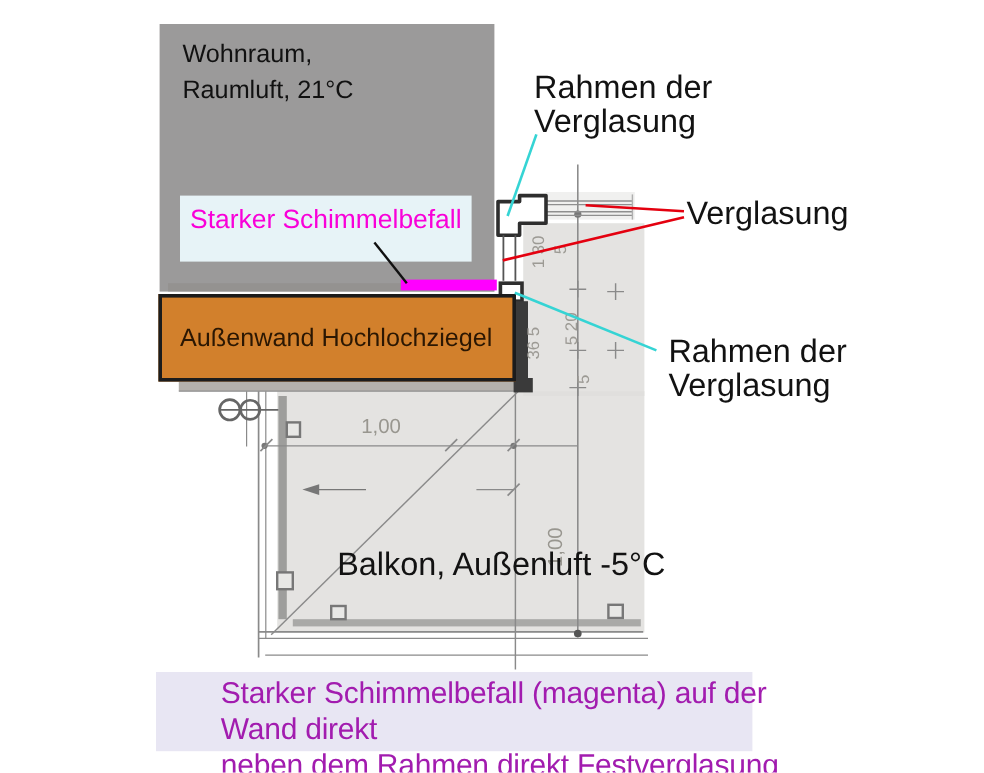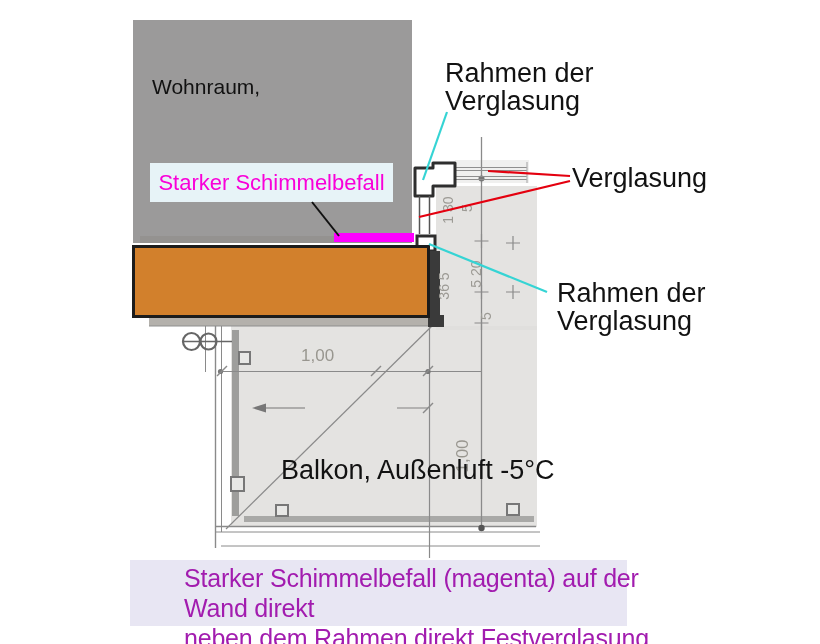--- a/index.html
+++ b/index.html
@@ -4,24 +4,24 @@
 <style>
   html,body{margin:0;padding:0;background:#fff;}
   .canvas{position:relative;width:820px;height:644px;background:#ffffff;
           font-family:"Liberation Sans",sans-serif;overflow:hidden;}
   .abs{position:absolute;}
   svg.layer{position:absolute;left:0;top:0;}
 
   
   .room-box{left:133px;top:20px;width:279px;height:223px;background:#9B9A9A;}
   .room-scanline{left:140px;top:236px;width:272px;height:7px;background:#8E8C89;opacity:.55;}
-  .room-text{left:152px;top:31px;font-size:21px;line-height:30px;color:#111;margin-top:41px;}
+  .room-text{left:152px;top:31px;font-size:21px;line-height:30px;color:#111;}
 
   
-  .mold-label{left:150px;top:163px;width:243px;height:39px;background:#E7F3F7;
+  .mold-label{left:150px;top:163px;width:243px;height:55px;background:#E7F3F7;
               color:#F900D9;font-size:22px;line-height:39px;text-align:center;
               white-space:nowrap;}
   .mold-bar{left:334px;top:233px;width:80px;height:9px;background:#FF00FF;}
 
   
   .wall-box{left:132px;top:245px;width:292px;height:67px;background:#D2802C;
             border:3px solid #1C1C1C;}
   .wall-text{left:150px;top:270px;font-size:21px;color:#2B1703;}
 
   
@@ -132,26 +132,28 @@
   <div class="abs dim-sm rot" style="left:423px;top:202px;width:50px;">1 30</div>
   <div class="abs dim-sm rot" style="left:452px;top:200px;width:30px;">5</div>
   <div class="abs dim-sm rot" style="left:419px;top:278px;width:50px;">36 5</div>
   <div class="abs dim-sm rot" style="left:451px;top:266px;width:50px;">5 20</div>
   <div class="abs dim-sm rot" style="left:471px;top:308px;width:30px;">5</div>
 
   <div class="abs room-box"></div>
   <div class="abs room-scanline"></div>
   <div class="abs room-text">
     <div>Wohnraum,</div>
+    <div>Raumluft, 21°C</div>
   </div>
 
   <div class="abs mold-bar"></div>
   <div class="abs mold-label">Starker Schimmelbefall</div>
 
   <div class="abs wall-box"></div>
+  <div class="abs wall-text">Außenwand Hochlochziegel</div>
 
   <svg class="layer" width="820" height="644">
     <line x1="447" y1="112" x2="423" y2="180" stroke="#35D4D4" stroke-width="2.2"></line>
     <line x1="429" y1="244" x2="547" y2="292" stroke="#35D4D4" stroke-width="2.2"></line>
     <line x1="570" y1="176" x2="488" y2="171" stroke="#E4000F" stroke-width="2.2"></line>
     <line x1="570" y1="181" x2="419" y2="217" stroke="#E4000F" stroke-width="2.2"></line>
     <line x1="312" y1="202" x2="339" y2="236" stroke="#111" stroke-width="2"></line>
   </svg>
 
   <div class="abs lbl lbl-frame-top">

